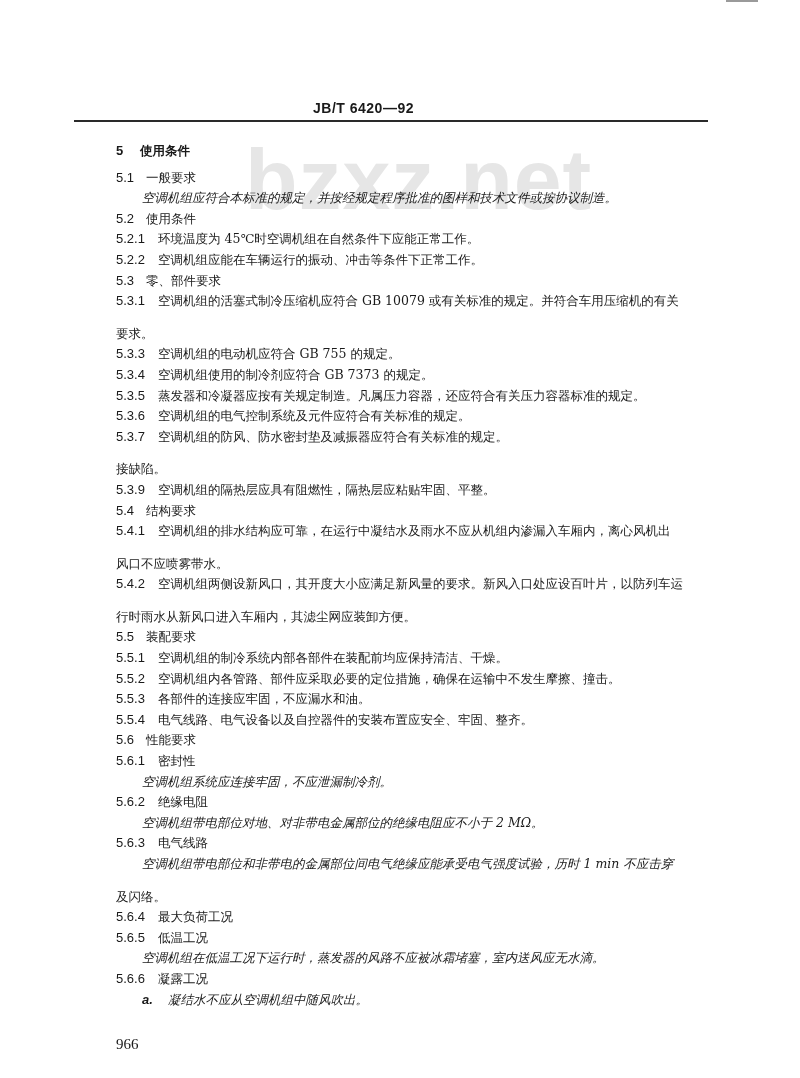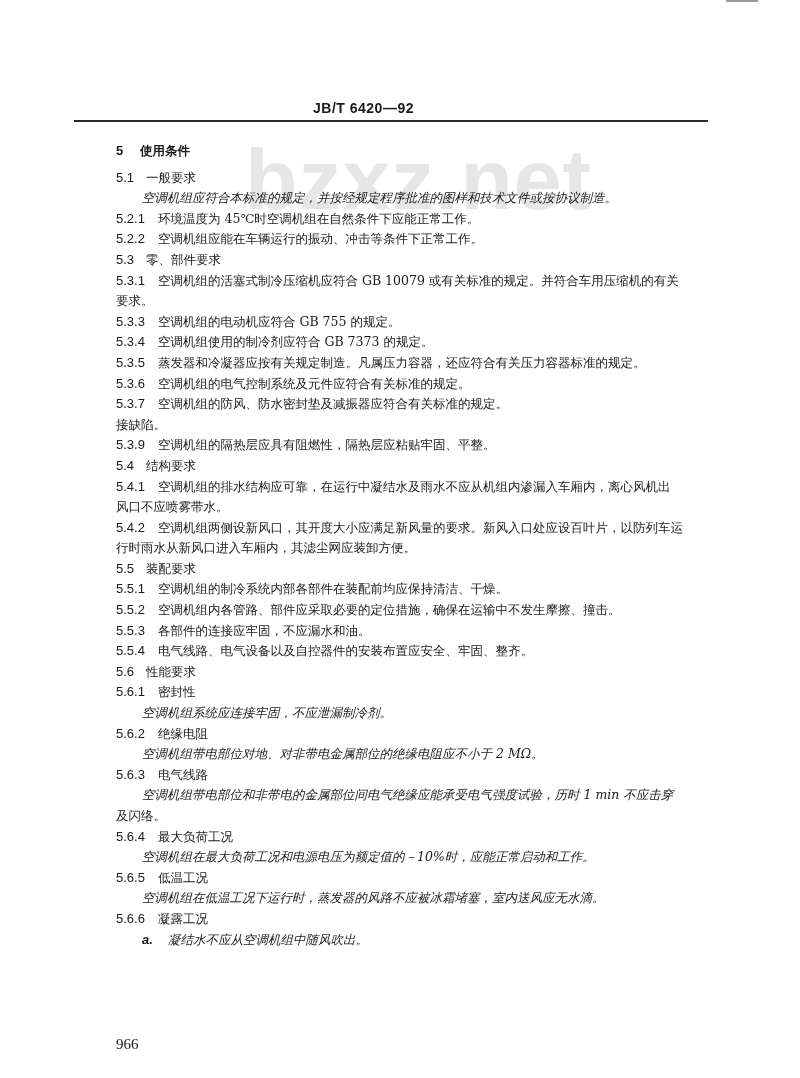--- a/index.html
+++ b/index.html
@@ -31,21 +31,21 @@
     position: absolute; top: 141px; left: 116px; width: 610px;
     z-index: 1; font-size: 12.5px; line-height: 20.6px;
   }
   .line { white-space: nowrap; }
   .line .num {
     display: inline-block; min-width: 42px;
     font-family: "Liberation Sans", sans-serif; font-size: 13px;
   }
   .line.lvl2 .num { min-width: 30px; }
   .line.indent { padding-left: 26px; font-style: italic; }
-  .line.cont { padding-left: 0; }
+  .line.cont { padding-left: 0; margin-top: 12px; }
   .heading { font-weight: bold; }
   .footer {
     position: absolute; top: 1036px; left: 116px;
     font-size: 15px; font-family: "Liberation Serif", serif;
   }
 </style>
 </head>
 <body>
 
 <div class="corner-mark"></div>
@@ -53,20 +53,21 @@
 <div class="header">JB/T 6420—92</div>
 <div class="header-rule" style="width:634px;"></div>
 
 <div class="watermark">bzxz.net</div>
 
 <div class="content">
   <div class="line heading"><span class="num" style="min-width:24px">5</span><span>使用条件</span></div>
   <div style="height:6px"></div>
   <div class="line lvl2"><span class="num">5.1</span><span>一般要求</span></div>
   <div class="line indent">空调机组应符合本标准的规定，并按经规定程序批准的图样和技术文件或按协议制造。</div>
+  <div class="line lvl2"><span class="num">5.2</span><span>使用条件</span></div>
   <div class="line"><span class="num">5.2.1</span><span>环境温度为 45℃时空调机组在自然条件下应能正常工作。</span></div>
   <div class="line"><span class="num">5.2.2</span><span>空调机组应能在车辆运行的振动、冲击等条件下正常工作。</span></div>
   <div class="line lvl2"><span class="num">5.3</span><span>零、部件要求</span></div>
   <div class="line"><span class="num">5.3.1</span><span>空调机组的活塞式制冷压缩机应符合 GB 10079 或有关标准的规定。并符合车用压缩机的有关</span></div>
   <div class="line cont">要求。</div>
   <div class="line"><span class="num">5.3.3</span><span>空调机组的电动机应符合 GB 755 的规定。</span></div>
   <div class="line"><span class="num">5.3.4</span><span>空调机组使用的制冷剂应符合 GB 7373 的规定。</span></div>
   <div class="line"><span class="num">5.3.5</span><span>蒸发器和冷凝器应按有关规定制造。凡属压力容器，还应符合有关压力容器标准的规定。</span></div>
   <div class="line"><span class="num">5.3.6</span><span>空调机组的电气控制系统及元件应符合有关标准的规定。</span></div>
   <div class="line"><span class="num">5.3.7</span><span>空调机组的防风、防水密封垫及减振器应符合有关标准的规定。</span></div>
@@ -84,20 +85,19 @@
   <div class="line"><span class="num">5.5.4</span><span>电气线路、电气设备以及自控器件的安装布置应安全、牢固、整齐。</span></div>
   <div class="line lvl2"><span class="num">5.6</span><span>性能要求</span></div>
   <div class="line"><span class="num">5.6.1</span><span>密封性</span></div>
   <div class="line indent">空调机组系统应连接牢固，不应泄漏制冷剂。</div>
   <div class="line"><span class="num">5.6.2</span><span>绝缘电阻</span></div>
   <div class="line indent">空调机组带电部位对地、对非带电金属部位的绝缘电阻应不小于 2 MΩ。</div>
   <div class="line"><span class="num">5.6.3</span><span>电气线路</span></div>
   <div class="line indent">空调机组带电部位和非带电的金属部位间电气绝缘应能承受电气强度试验，历时 1 min 不应击穿</div>
   <div class="line cont">及闪络。</div>
   <div class="line"><span class="num">5.6.4</span><span>最大负荷工况</span></div>
-  <div class="line indent">空调机组在最大负荷工况和电源电压为额定值的－10%时，应能正常启动和工作。</div>
   <div class="line"><span class="num">5.6.5</span><span>低温工况</span></div>
   <div class="line indent">空调机组在低温工况下运行时，蒸发器的风路不应被冰霜堵塞，室内送风应无水滴。</div>
   <div class="line"><span class="num">5.6.6</span><span>凝露工况</span></div>
   <div class="line indent"><span class="num" style="min-width:26px;font-weight:bold">a.</span><span>凝结水不应从空调机组中随风吹出。</span></div>
 </div>
 
 <div class="footer">966</div>
 
 </body></html>

